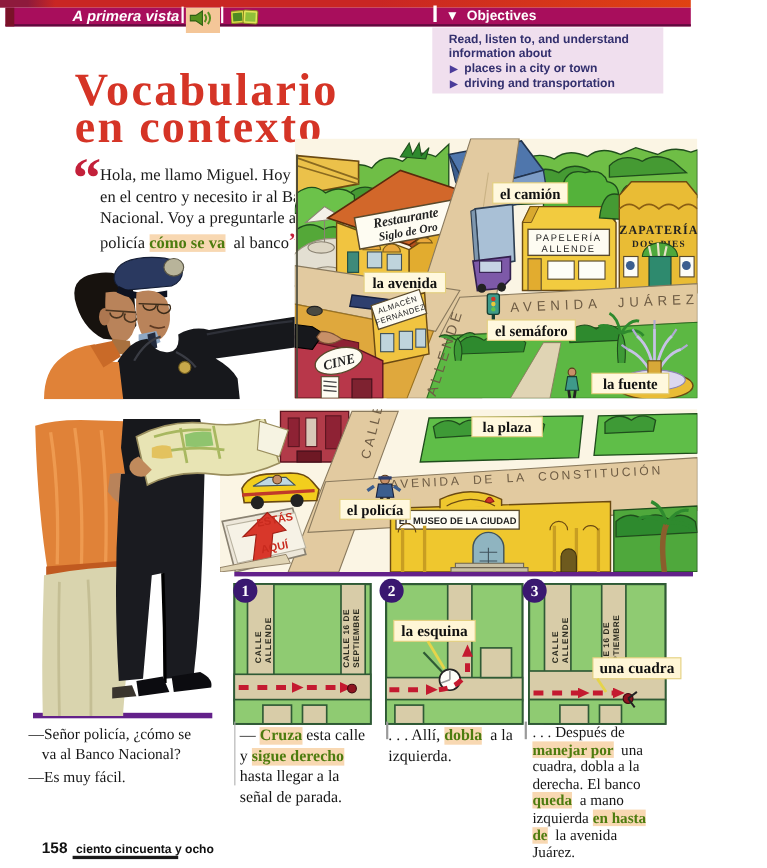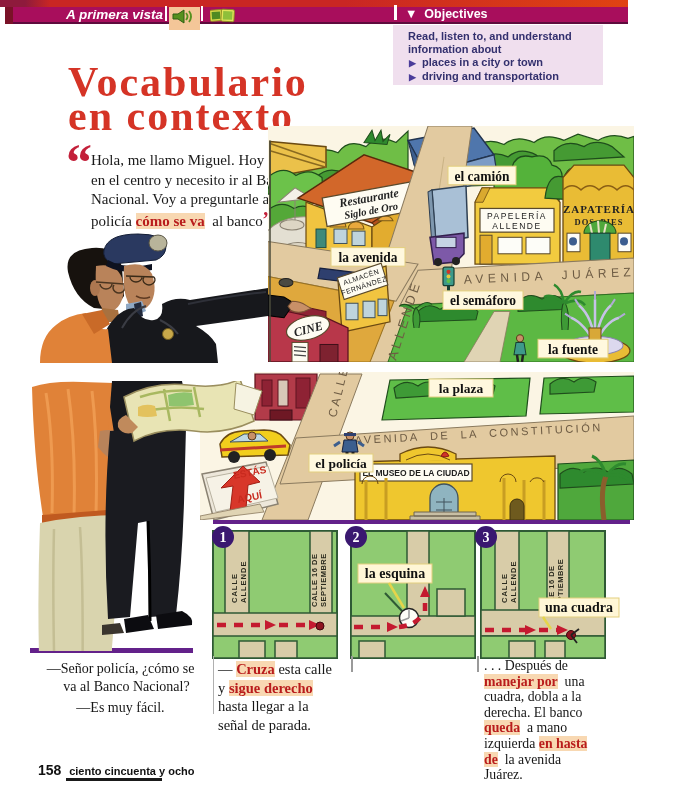--- a/index.html
+++ b/index.html
@@ -1,20 +1,20 @@
 <!DOCTYPE html>
 <html><head>
 <meta charset="utf-8">
 <style>
   html,body{margin:0;padding:0;background:#fff;}
   #page{position:relative;width:697px;height:789px;background:#fff;overflow:hidden;
         font-family:"Liberation Sans",sans-serif;}
   .abs{position:absolute;}
   .serif{font-family:"Liberation Serif",serif;margin-left:32px;}
-  .hl{background:#F8D8B2;color:#b91c1c;font-weight:bold;}
+  .hl{background:#F8D8B2;color:#4d7c0f;font-weight:bold;}
   .col{position:absolute;font-family:"Liberation Serif",serif;font-size:14.5px;
        line-height:18.5px;color:#161616;}
 </style>
 </head>
 <body>
 <div id="page">
 
   <div class="abs" style="left:0;top:0;width:628px;height:7px;background:linear-gradient(to right,#8E1A3C 4%,#C92623 8%,#C92623 55%,#E04312);"></div>
 
   <div class="abs" style="left:5px;top:7px;width:623px;height:15px;background:#A80E5C;border-bottom:2px solid #5E0B3D;"></div>
@@ -566,24 +566,25 @@
     <circle cx="281" cy="11" r="11" fill="#3A1870"></circle>
     <text x="281" y="16" text-anchor="middle" font-family="Liberation Serif,serif" font-weight="bold" font-size="14" fill="#fff">3</text>
   </svg>
 
   <div class="abs" style="left:213px;top:656px;width:1px;height:58px;background:#B0B0B0;"></div>
 
   <div class="abs" style="left:351px;top:656px;width:1.5px;height:16px;background:#9A9A9A;"></div>
 
   <div class="abs" style="left:477px;top:656px;width:1.5px;height:16px;background:#9A9A9A;"></div>
 
-  <div class="col" style="left:38px;top:660px;width:165px;font-size:14px;line-height:17.5px;text-align:center;">—Señor policía, ¿cómo se<br><span style="margin-left:12px;">va al Banco Nacional?</span><div style="height:4px;"></div>—Es muy fácil.</div>
+  <div class="col" style="left:26px;top:660px;width:165px;font-size:14px;line-height:17.5px;">—Señor policía, ¿cómo se<br><span style="margin-left:12px;">va al Banco Nacional?</span><div style="height:4px;"></div>—Es muy fácil.</div>
 
   <div class="col" style="left:218px;top:660px;width:118px;">— <span class="hl">Cruza</span>&nbsp;esta calle y <span class="hl">sigue derecho</span> hasta llegar a la señal de parada.</div>
 
+  <div class="col" style="left:353px;top:660px;width:120px;">. . . Allí, <span class="hl">dobla</span>&nbsp; a la izquierda.</div>
 
   <div class="col" style="left:484px;top:658px;width:135px;font-size:13.8px;line-height:15.6px;">. . . Después de<br><span class="hl">manejar por</span>&nbsp; una<br>cuadra, dobla a la<br>derecha. El banco<br><span class="hl">queda</span>&nbsp; a mano<br>izquierda <span class="hl">en hasta</span><br><span class="hl">de</span>&nbsp; la avenida<br>Juárez.</div>
 
   <div class="abs" style="left:66px;top:778px;width:96px;height:3px;background:#1A1A1A;"></div>
 
   <div class="abs" style="left:38px;top:762px;font-weight:bold;font-size:14px;color:#111;">158&nbsp; <span style="font-size:11px;text-align:right;">ciento cincuenta y ocho</span></div>
 
 </div>
 
 </body></html>

